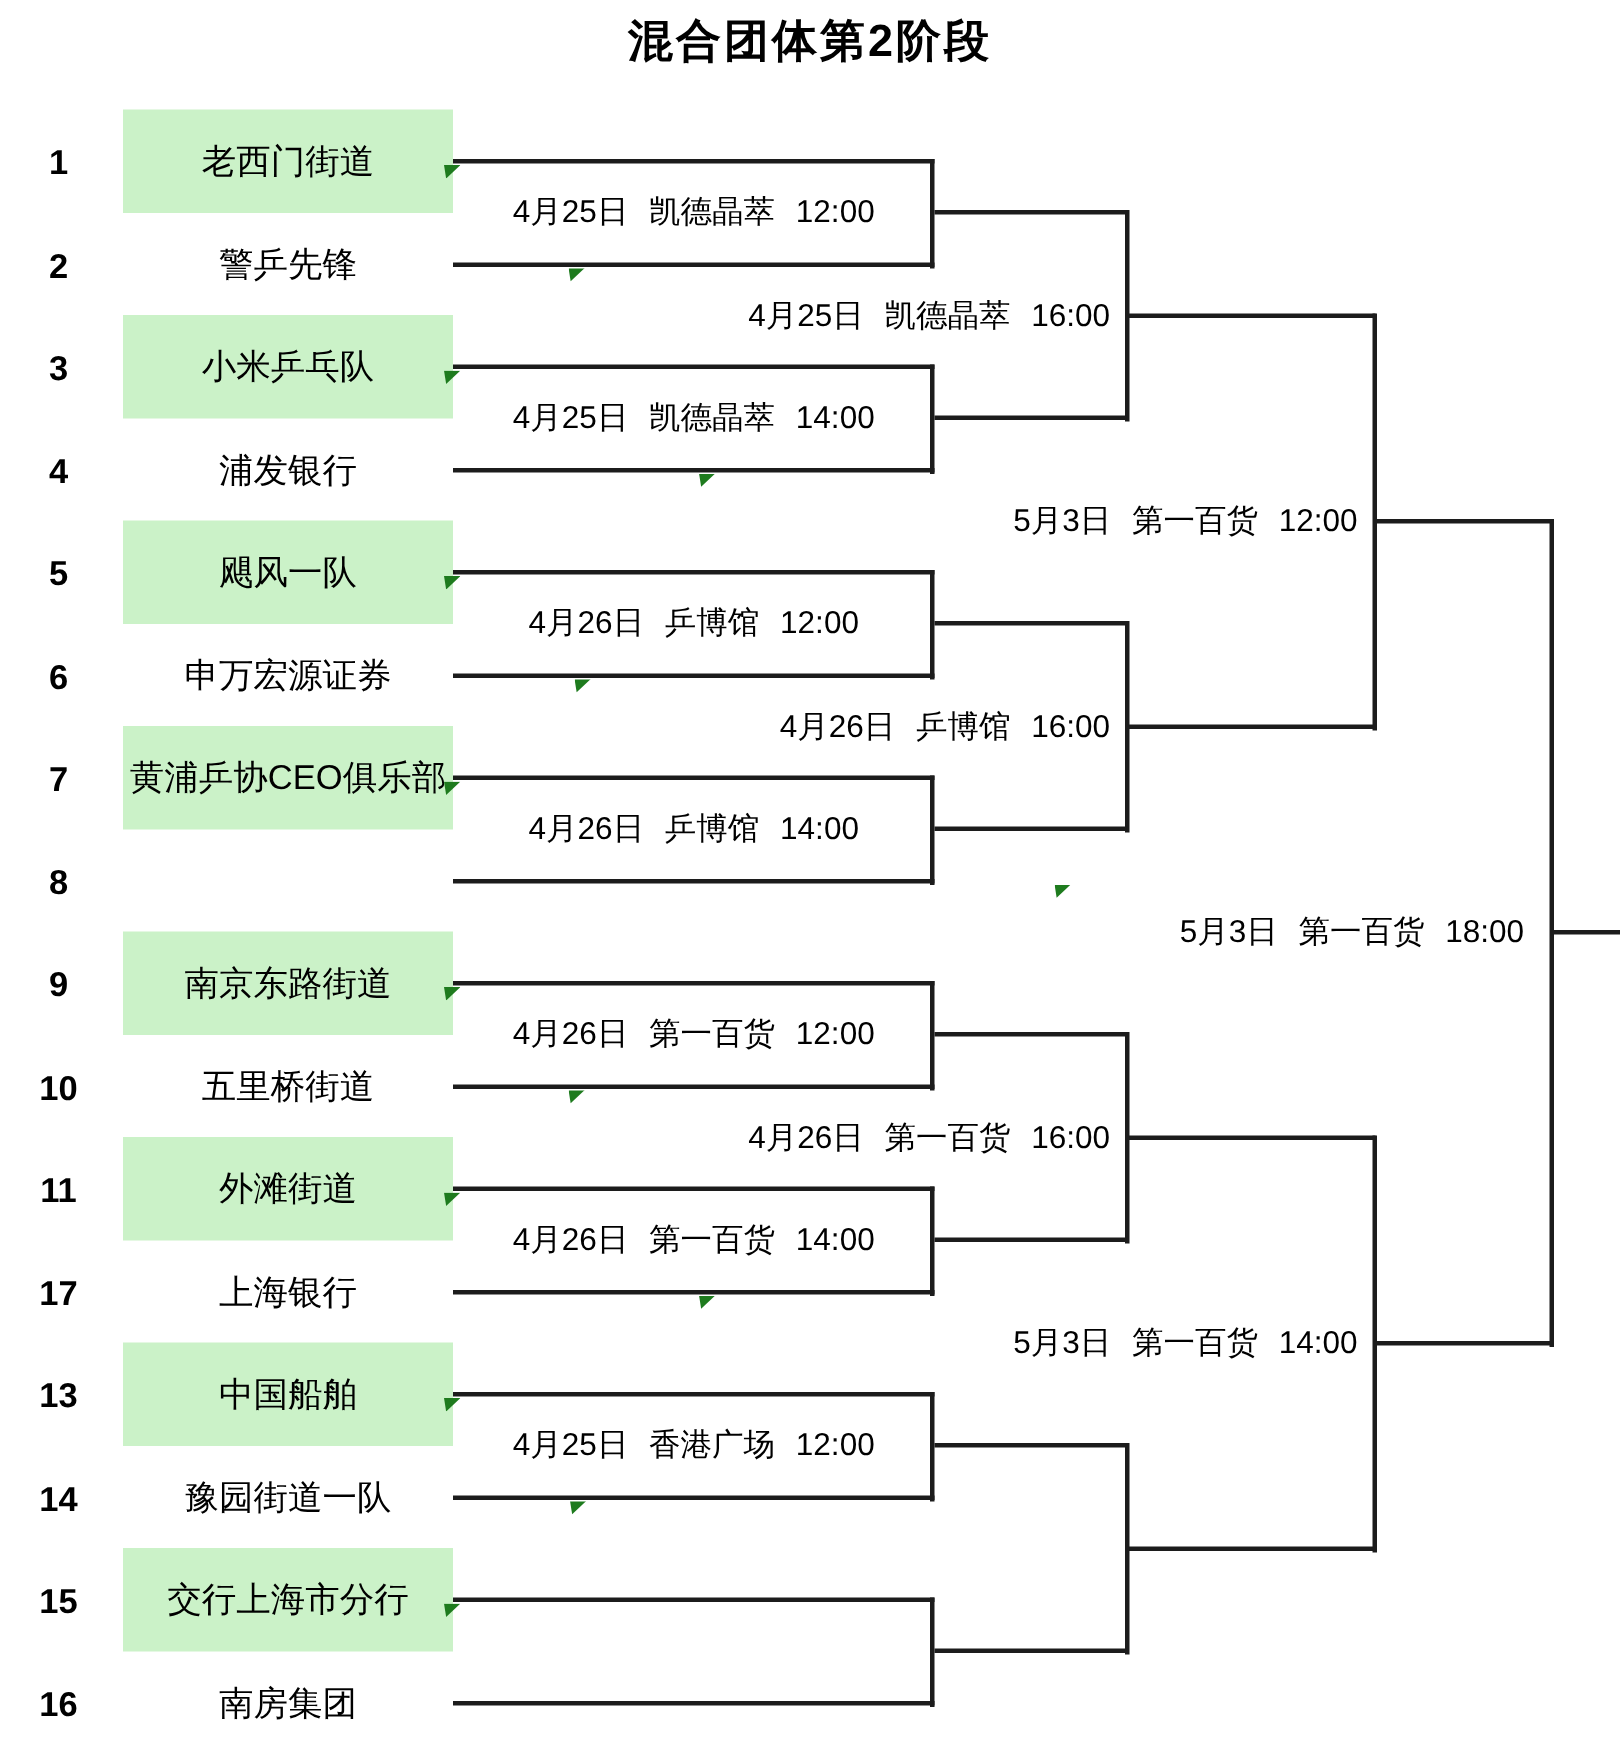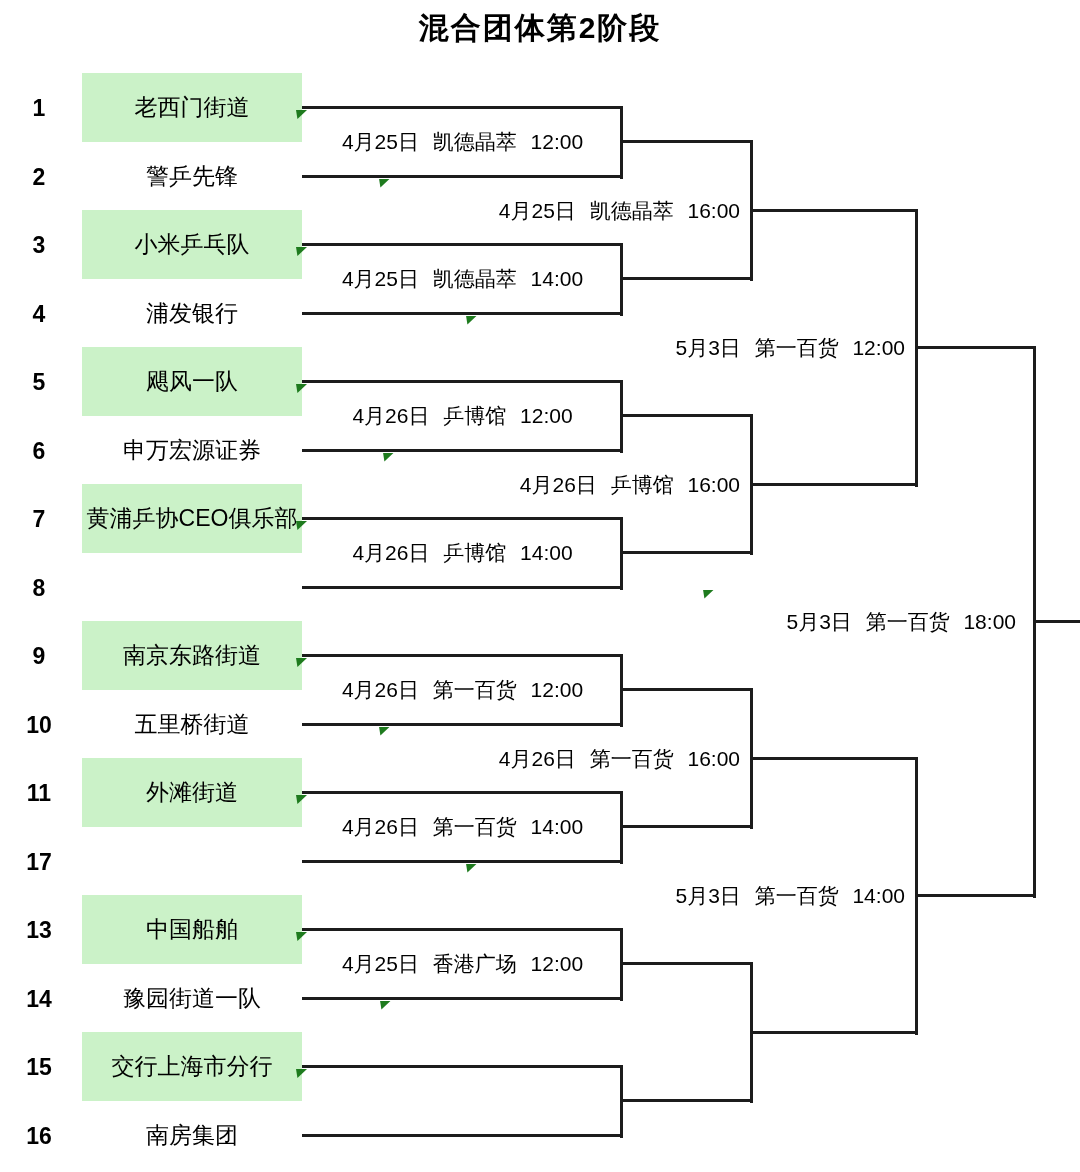--- a/index.html
+++ b/index.html
@@ -77,20 +77,23 @@
       </div>
       <div class="seed" style="left: 14px; top: 709.5px; width: 50px; height: 30px;">10</div>
       <div class="team" style="left: 82px; top: 689.5px; width: 220px; height: 69px;">
         <div class="tname">五里桥街道</div>
       </div>
       <div class="seed" style="left: 14px; top: 778px; width: 50px; height: 30px;">11</div>
       <div class="team hl" style="left: 82px; top: 758px; width: 220px; height: 69px;">
         <div class="tname">外滩街道</div>
       </div>
       <div class="seed" style="left: 14px; top: 846.5px; width: 50px; height: 30px;">17</div>
+      <div class="team" style="left: 82px; top: 826.5px; width: 220px; height: 69px;">
+        <div class="tname">上海银行</div>
+      </div>
       <div class="seed" style="left: 14px; top: 915px; width: 50px; height: 30px;">13</div>
       <div class="team hl" style="left: 82px; top: 895px; width: 220px; height: 69px;">
         <div class="tname">中国船舶</div>
       </div>
       <div class="seed" style="left: 14px; top: 983.5px; width: 50px; height: 30px;">14</div>
       <div class="team" style="left: 82px; top: 963.5px; width: 220px; height: 69px;">
         <div class="tname">豫园街道一队</div>
       </div>
       <div class="seed" style="left: 14px; top: 1052px; width: 50px; height: 30px;">15</div>
       <div class="team hl" style="left: 82px; top: 1032px; width: 220px; height: 69px; justify-content: center;">

